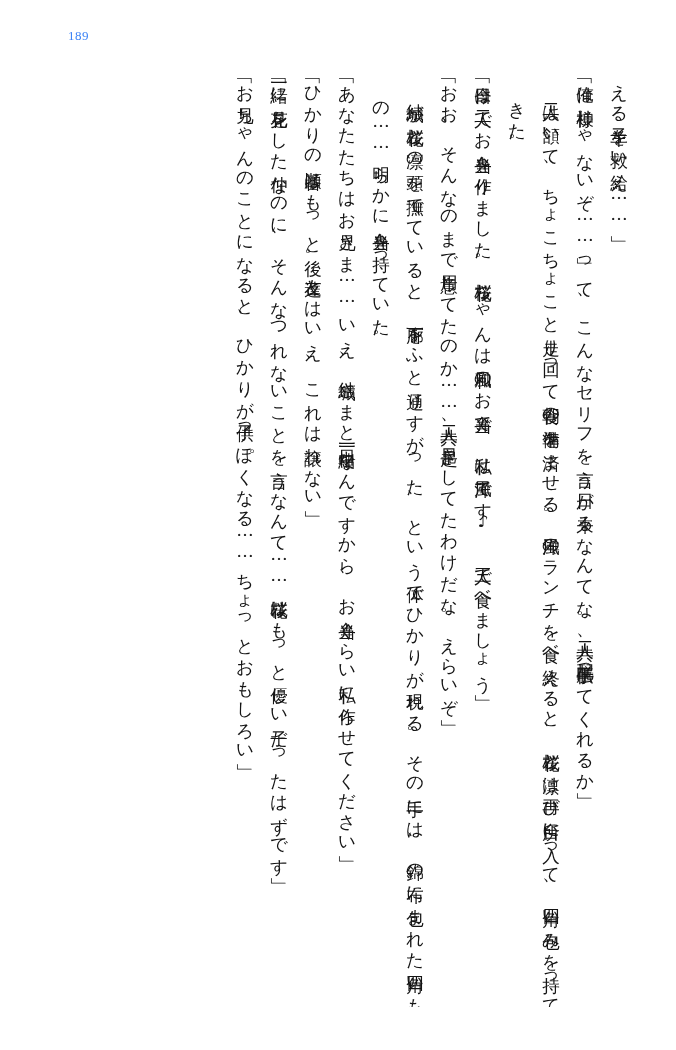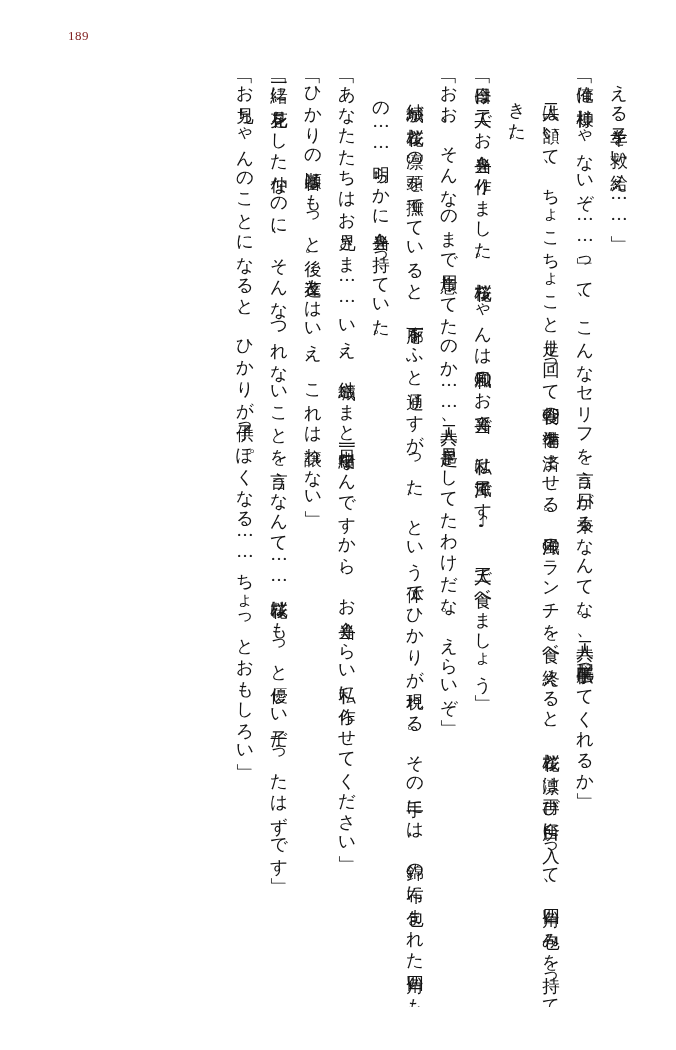--- a/index.html
+++ b/index.html
@@ -22,21 +22,21 @@
     width: 676px;
     height: 1050px;
     background: #ffffff;
   }
   #page-number {
     position: absolute;
     left: 68px;
     top: 28px;
     font-size: 13px;
     font-family: "Liberation Serif", "DejaVu Serif", serif;
-    color: #7f1d1d;
+    color: #3b82f6;
     letter-spacing: 0.5px;
   }
   #text-body {
     position: absolute;
     right: 40px;
     top: 72px;
     width: 600px;
     height: 935px;
     writing-mode: vertical-rl;
     text-orientation: upright;

